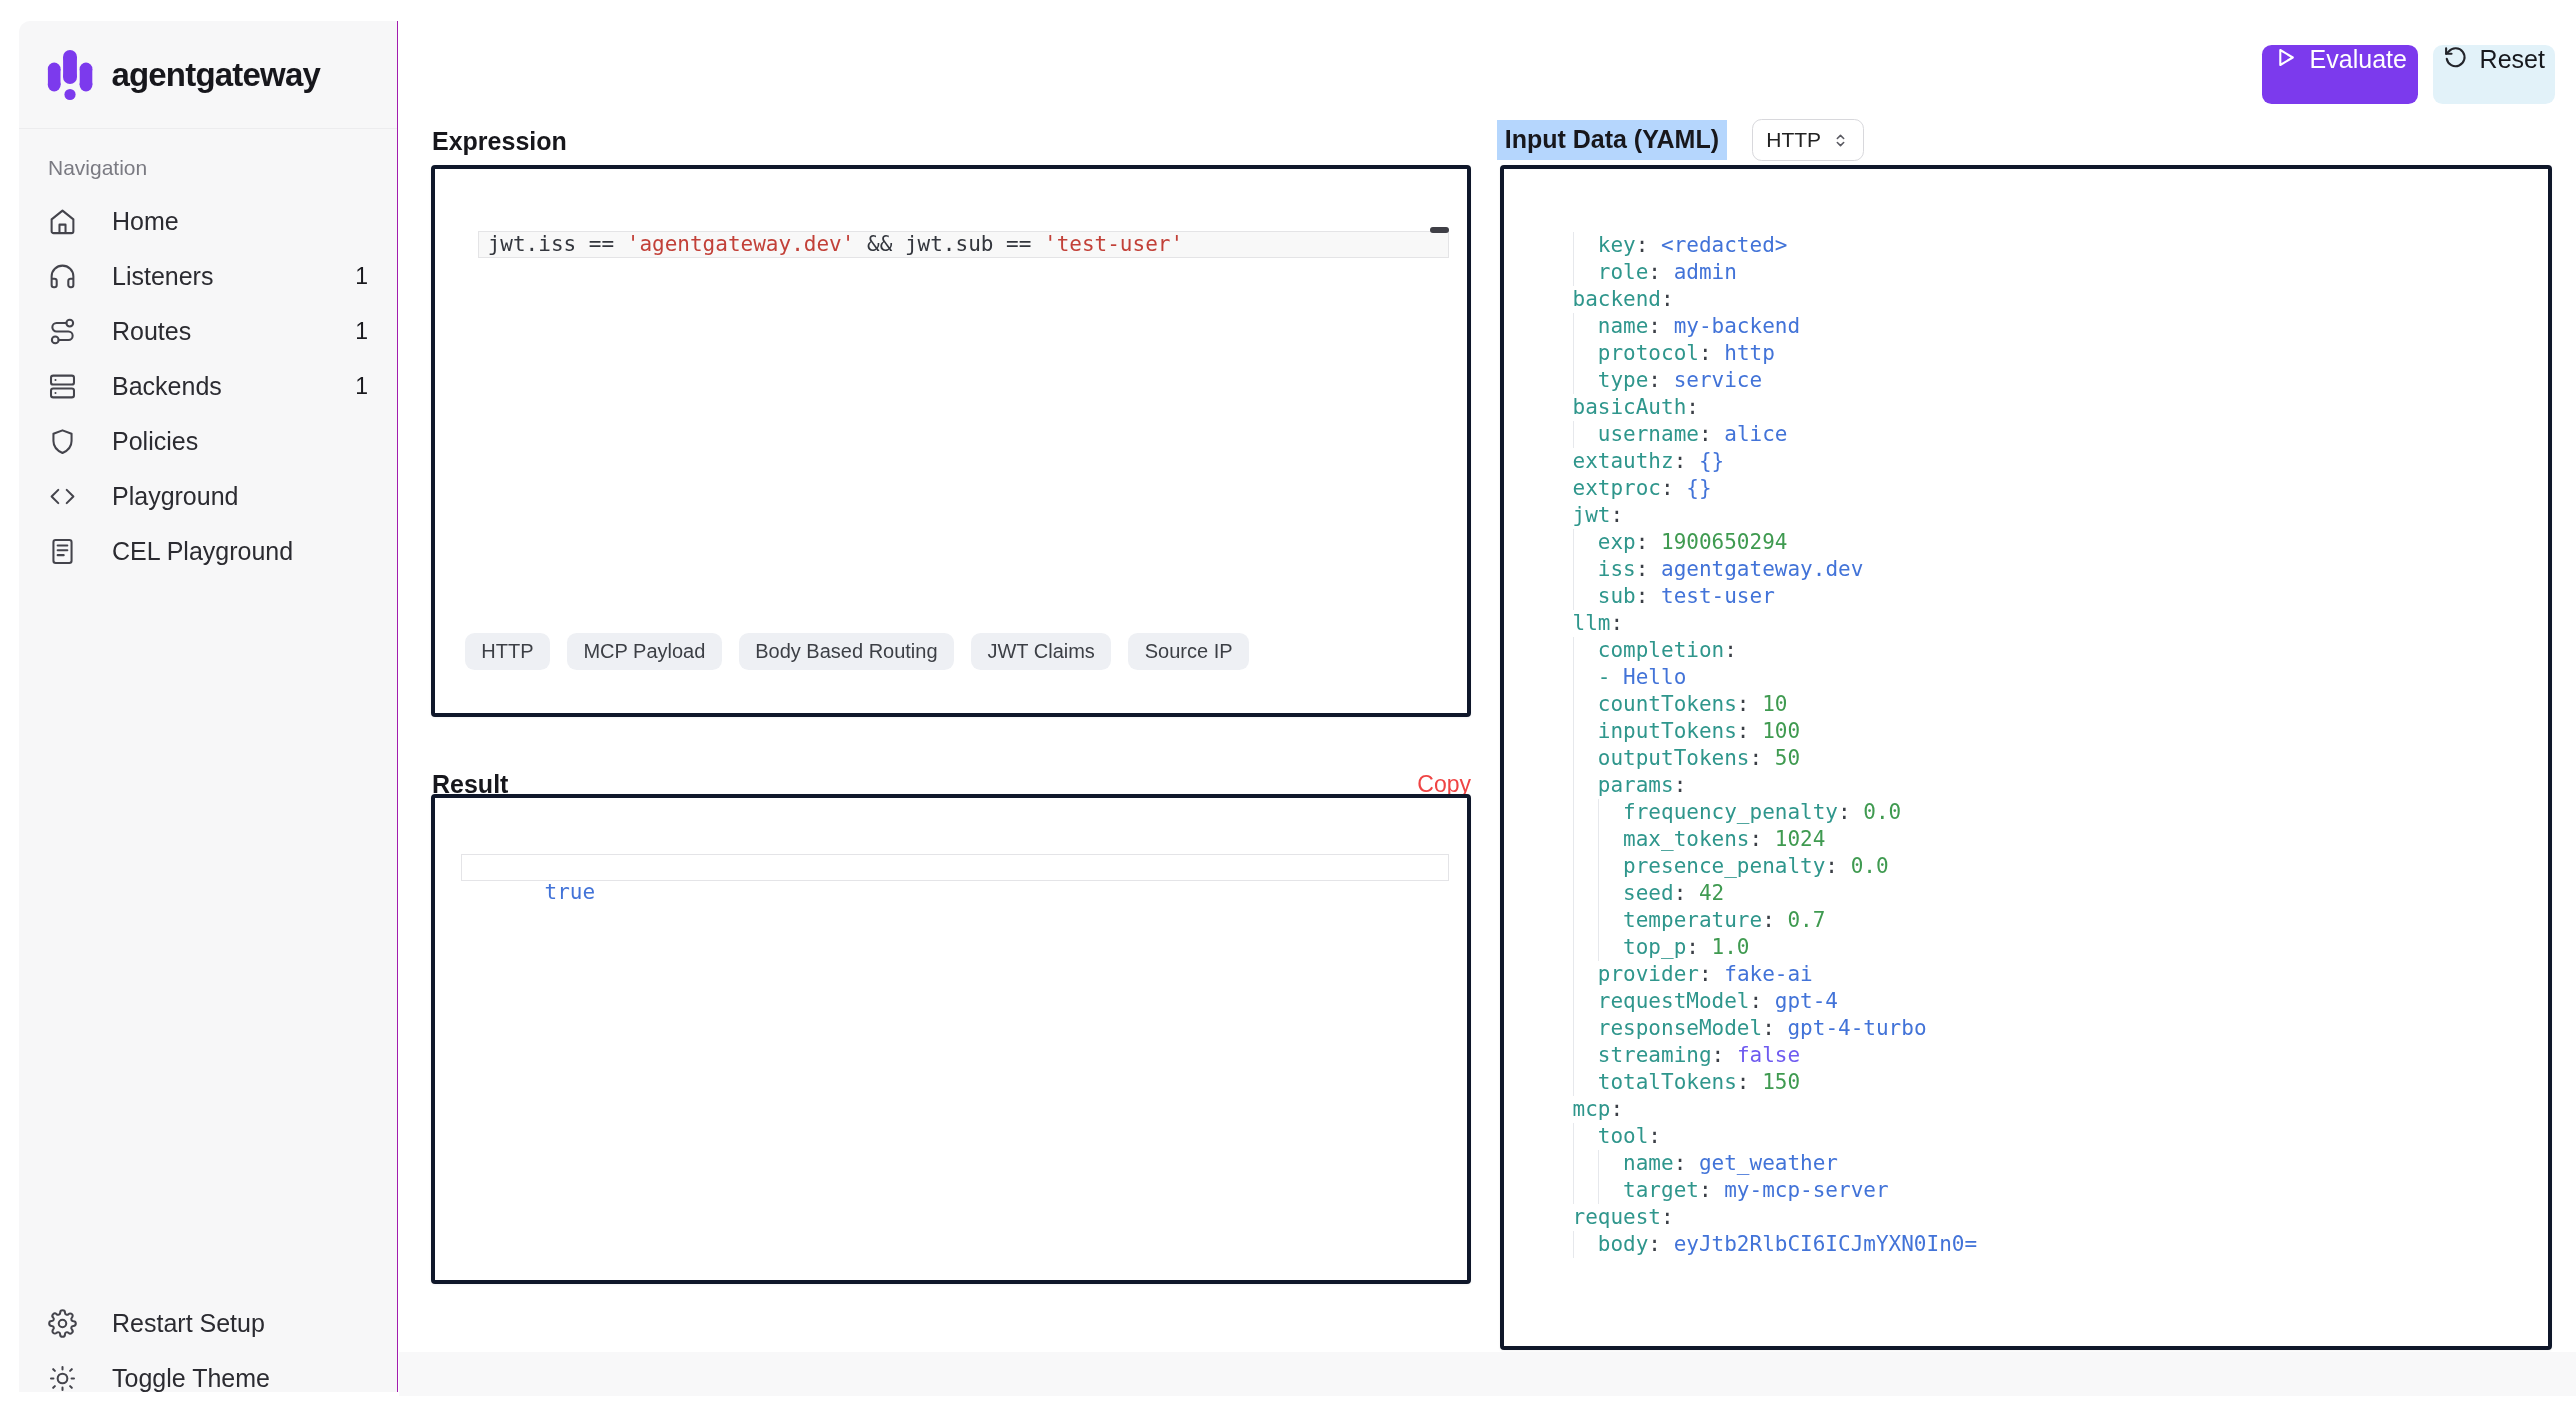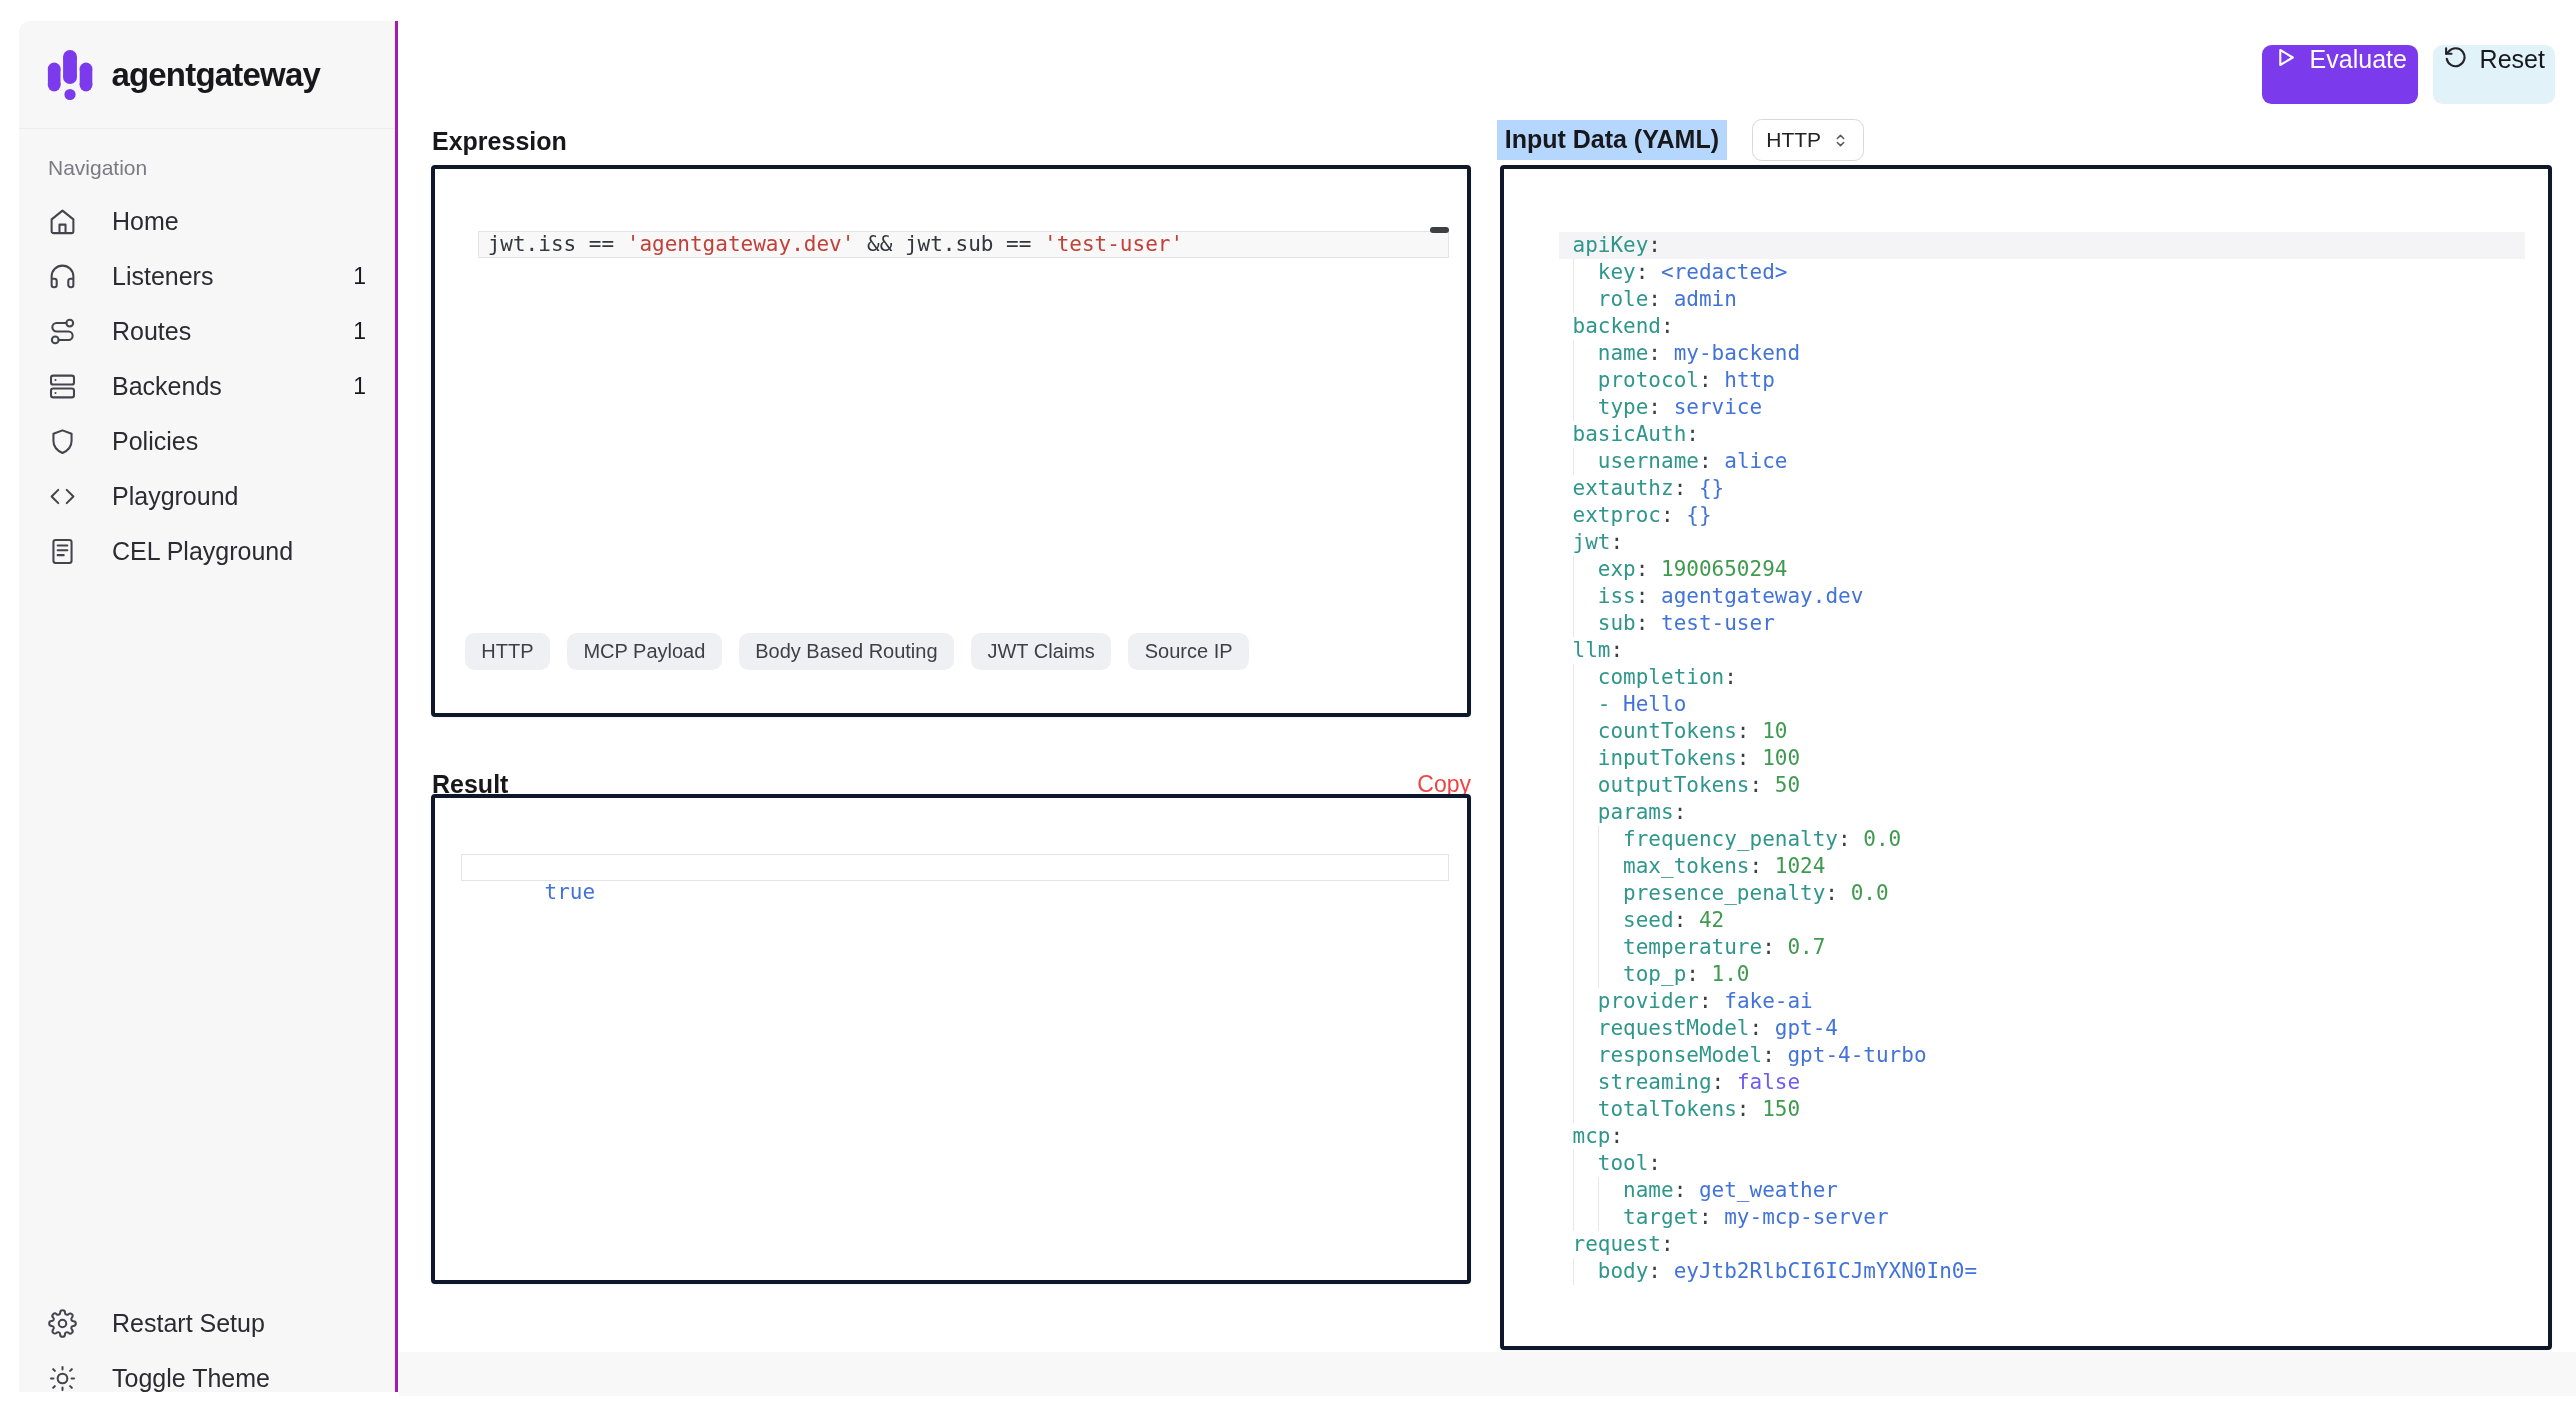--- a/index.html
+++ b/index.html
@@ -7,21 +7,21 @@
   body {
     position:relative; overflow:hidden; background:#ffffff;
     font-family:"Liberation Sans", sans-serif; color:#18181b;
     -webkit-font-smoothing:antialiased;
   }
   .mono { font-family:"DejaVu Sans Mono", monospace; }
 
   
   .sidebar {
     position:absolute; left:19px; top:21px; width:379px; height:1371px;
-    background:#f7f7f8; border-right:3px solid #a21caf;
+    background:#f7f7f8; border-right:1px solid #a21caf;
     border-top-left-radius:11.5px; overflow:hidden;
   }
   .logo-row {
     height:108px; border-bottom:1px solid #ececee;
     display:flex; align-items:center; padding-left:25px; gap:15.4px; cursor:pointer;
   }
   .logo-mark { width:52px; height:56px; flex:0 0 auto; }
   .logo-text { font-size:33px; font-weight:700; letter-spacing:-0.8px; color:#17171c; }
   .nav-label { margin:27px 0 13.5px 29px; font-size:21px; color:#7a7a82; }
   .nav-item {
@@ -237,21 +237,20 @@
   <button class="select-btn">
     <span>HTTP</span>
     <svg viewBox="0 0 24 24">
       <path d="m8 9.5 4-4 4 4"></path>
         <path d="m8 14.5 4 4 4-4"></path>
     </svg>
   </button>
 </div>
 <section class="card yaml-card">
   <div id="yaml" class="yaml mono">
-      <div class="yline hl"><span class="tk-key">apiKey</span><span class="tk-punc">:</span></div>
       <div class="yline"><span class="ig"></span><span class="tk-key">key</span><span class="tk-punc">: </span><span class="tk-str">&lt;redacted&gt;</span></div>
       <div class="yline"><span class="ig"></span><span class="tk-key">role</span><span class="tk-punc">: </span><span class="tk-str">admin</span></div>
       <div class="yline"><span class="tk-key">backend</span><span class="tk-punc">:</span></div>
       <div class="yline"><span class="ig"></span><span class="tk-key">name</span><span class="tk-punc">: </span><span class="tk-str">my-backend</span></div>
       <div class="yline"><span class="ig"></span><span class="tk-key">protocol</span><span class="tk-punc">: </span><span class="tk-str">http</span></div>
       <div class="yline"><span class="ig"></span><span class="tk-key">type</span><span class="tk-punc">: </span><span class="tk-str">service</span></div>
       <div class="yline"><span class="tk-key">basicAuth</span><span class="tk-punc">:</span></div>
       <div class="yline"><span class="ig"></span><span class="tk-key">username</span><span class="tk-punc">: </span><span class="tk-str">alice</span></div>
       <div class="yline"><span class="tk-key">extauthz</span><span class="tk-punc">: </span><span class="tk-str">{}</span></div>
       <div class="yline"><span class="tk-key">extproc</span><span class="tk-punc">: </span><span class="tk-str">{}</span></div>

